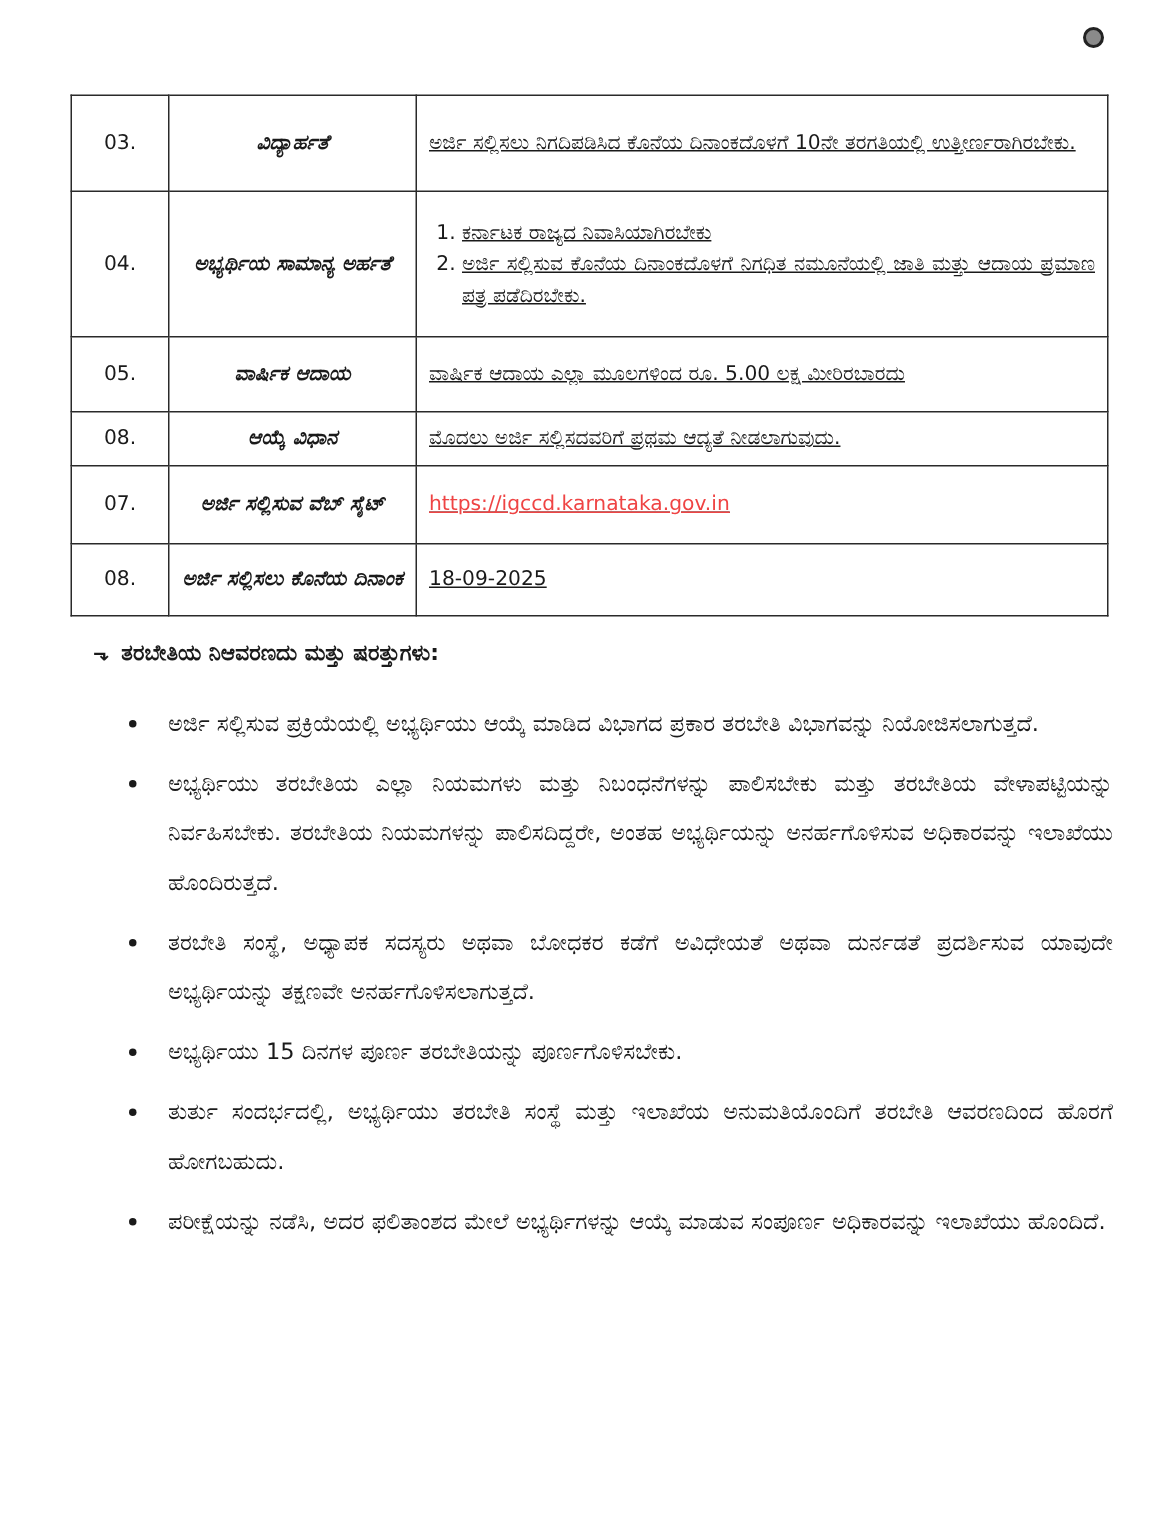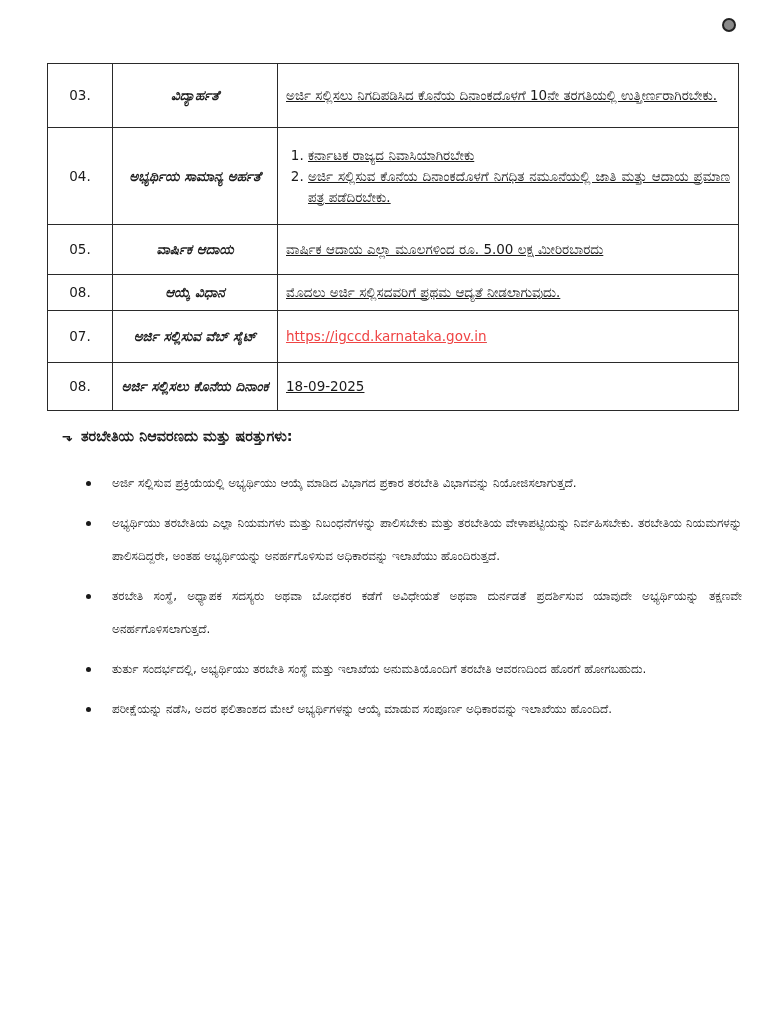--- a/index.html
+++ b/index.html
@@ -35,21 +35,21 @@
   .section {
     position: absolute; left: 62px; top: 428px; width: 680px;
   }
   .section-heading {
     font-weight: bold; font-size: 14.5px;
     display: flex; align-items: center; gap: 8px;
   }
   .arrow-icon { font-size: 13px; display: inline-block; }
   ul.rules {
     list-style: none; margin: 22px 0 0 0; padding: 0 0 0 24px;
-    font-size: 12px; line-height: 33px;
+    font-size: 15px; line-height: 33px;
   }
   ul.rules li {
     position: relative; padding-left: 26px; margin-bottom: 7px;
     text-align: justify; width: 630px;
   }
   .bullet-icon {
     position: absolute; left: 0; top: 14px;
     width: 5px; height: 5px; border-radius: 50%; background: #1a1a1a;
   }
 </style>
@@ -102,16 +102,17 @@
 
 <div class="section">
   <div class="section-heading">
     <span class="arrow-icon">⬎</span>
     <span>ತರಬೇತಿಯ ನಿಆವರಣದು ಮತ್ತು ಷರತ್ತುಗಳು:</span>
   </div>
   <ul class="rules">
     <li><span class="bullet-icon"></span><span>ಅರ್ಜಿ ಸಲ್ಲಿಸುವ ಪ್ರಕ್ರಿಯೆಯಲ್ಲಿ ಅಭ್ಯರ್ಥಿಯು ಆಯ್ಕೆ ಮಾಡಿದ ವಿಭಾಗದ ಪ್ರಕಾರ ತರಬೇತಿ ವಿಭಾಗವನ್ನು ನಿಯೋಜಿಸಲಾಗುತ್ತದೆ.</span></li>
     <li><span class="bullet-icon"></span><span>ಅಭ್ಯರ್ಥಿಯು ತರಬೇತಿಯ ಎಲ್ಲಾ ನಿಯಮಗಳು ಮತ್ತು ನಿಬಂಧನೆಗಳನ್ನು ಪಾಲಿಸಬೇಕು ಮತ್ತು ತರಬೇತಿಯ ವೇಳಾಪಟ್ಟಿಯನ್ನು ನಿರ್ವಹಿಸಬೇಕು. ತರಬೇತಿಯ ನಿಯಮಗಳನ್ನು ಪಾಲಿಸದಿದ್ದರೇ, ಅಂತಹ ಅಭ್ಯರ್ಥಿಯನ್ನು ಅನರ್ಹಗೊಳಿಸುವ ಅಧಿಕಾರವನ್ನು ಇಲಾಖೆಯು ಹೊಂದಿರುತ್ತದೆ.</span></li>
     <li><span class="bullet-icon"></span><span>ತರಬೇತಿ ಸಂಸ್ಥೆ, ಅಧ್ಯಾಪಕ ಸದಸ್ಯರು ಅಥವಾ ಬೋಧಕರ ಕಡೆಗೆ ಅವಿಧೇಯತೆ ಅಥವಾ ದುರ್ನಡತೆ ಪ್ರದರ್ಶಿಸುವ ಯಾವುದೇ ಅಭ್ಯರ್ಥಿಯನ್ನು ತಕ್ಷಣವೇ ಅನರ್ಹಗೊಳಿಸಲಾಗುತ್ತದೆ.</span></li>
+    <li><span class="bullet-icon"></span><span>ಅಭ್ಯರ್ಥಿಯು 15 ದಿನಗಳ ಪೂರ್ಣ ತರಬೇತಿಯನ್ನು ಪೂರ್ಣಗೊಳಿಸಬೇಕು.</span></li>
     <li><span class="bullet-icon"></span><span>ತುರ್ತು ಸಂದರ್ಭದಲ್ಲಿ, ಅಭ್ಯರ್ಥಿಯು ತರಬೇತಿ ಸಂಸ್ಥೆ ಮತ್ತು ಇಲಾಖೆಯ ಅನುಮತಿಯೊಂದಿಗೆ ತರಬೇತಿ ಆವರಣದಿಂದ ಹೊರಗೆ ಹೋಗಬಹುದು.</span></li>
     <li><span class="bullet-icon"></span><span>ಪರೀಕ್ಷೆಯನ್ನು ನಡೆಸಿ, ಅದರ ಫಲಿತಾಂಶದ ಮೇಲೆ ಅಭ್ಯರ್ಥಿಗಳನ್ನು ಆಯ್ಕೆ ಮಾಡುವ ಸಂಪೂರ್ಣ ಅಧಿಕಾರವನ್ನು ಇಲಾಖೆಯು ಹೊಂದಿದೆ.</span></li>
   </ul>
 </div>
 
 </body></html>

